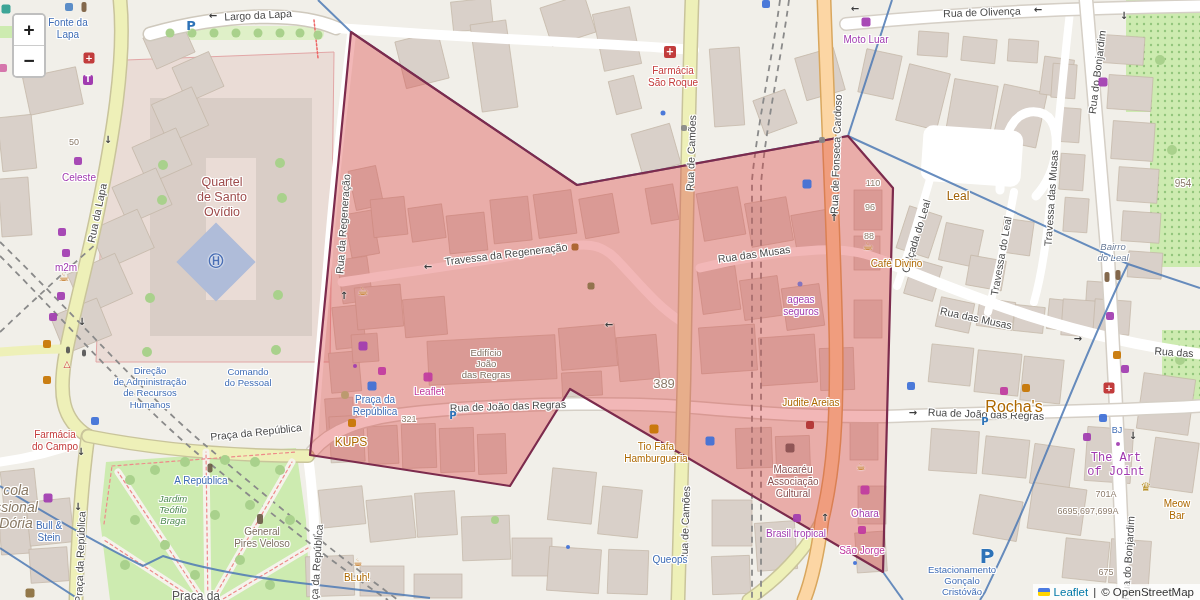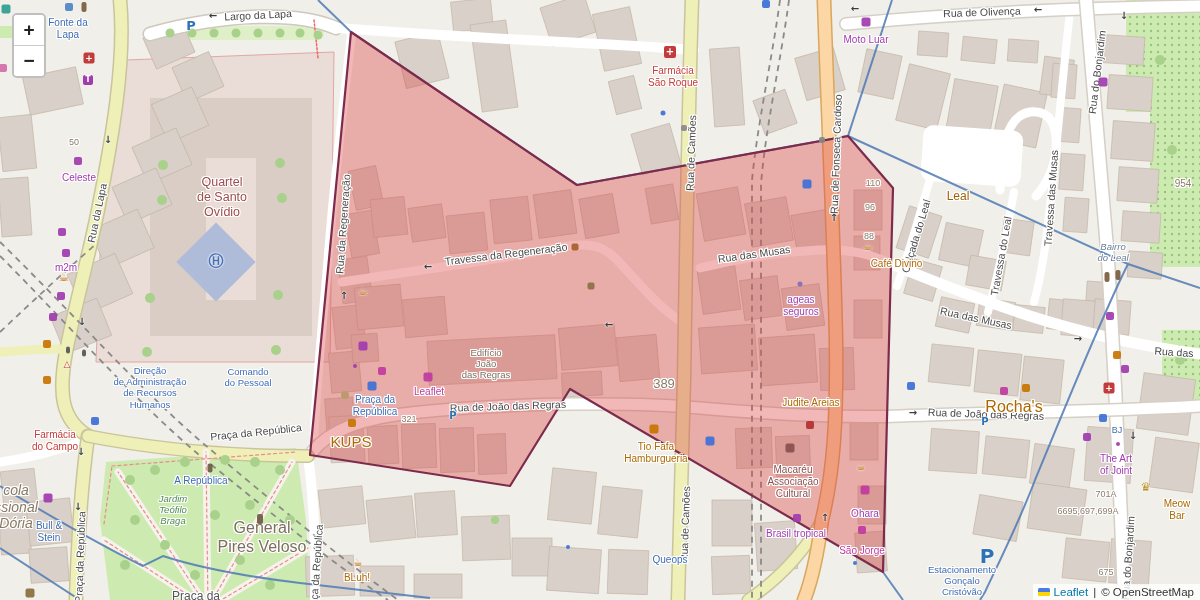--- a/index.html
+++ b/index.html
@@ -347,54 +347,54 @@
       <div class="lbl poi-blue" style="left: 150px; top: 387px; font-size: 9.5px; transform: translate(-50%, -50%) rotate(0deg);">Direção
 de Administração
 de Recursos
 Humanos</div>
       <div class="lbl poi-blue" style="left: 248px; top: 377px; font-size: 9.5px; transform: translate(-50%, -50%) rotate(0deg);">Comando
 do Pessoal</div>
       <div class="lbl poi-blue" style="left: 201px; top: 481px; font-size: 10px; transform: translate(-50%, -50%) rotate(0deg);">A República</div>
       <div class="lbl park-name" style="left: 173px; top: 510px; font-size: 9.5px; transform: translate(-50%, -50%) rotate(0deg);">Jardim
 Teófilo
 Braga</div>
-      <div class="lbl poi-brown" style="left: 262px; top: 538px; font-size: 16px; transform: translate(-50%, -50%) rotate(0deg);">General
+      <div class="lbl poi-brown" style="left: 262px; top: 538px; font-size: 10px; transform: translate(-50%, -50%) rotate(0deg);">General
 Pires Veloso</div>
       <div class="lbl poi-brown" style="left: 486px; top: 364px; font-size: 9.5px; transform: translate(-50%, -50%) rotate(0deg); text-align: center;">Edifício
 João
 das Regras</div>
       <div class="lbl locality" style="left: 958px; top: 196px; font-size: 12px; transform: translate(-50%, -50%) rotate(0deg);">Leal</div>
       <div class="lbl locality-i" style="left: 1113px; top: 252px; font-size: 9.5px; transform: translate(-50%, -50%) rotate(0deg);">Bairro
 do Leal</div>
       <div class="lbl poi-red" style="left: 673px; top: 77px; font-size: 10px; transform: translate(-50%, -50%) rotate(0deg);">Farmácia
 São Roque</div>
       <div class="lbl poi-red" style="left: 55px; top: 441px; font-size: 10px; transform: translate(-50%, -50%) rotate(0deg);">Farmácia
 do Campo</div>
       <div class="lbl poi-purple" style="left: 866px; top: 40px; font-size: 10px; transform: translate(-50%, -50%) rotate(0deg);">Moto Luar</div>
       <div class="lbl poi-purple" style="left: 79px; top: 178px; font-size: 10px; transform: translate(-50%, -50%) rotate(0deg);">Celeste</div>
       <div class="lbl poi-purple" style="left: 66px; top: 268px; font-size: 10px; transform: translate(-50%, -50%) rotate(0deg);">m2m</div>
-      <div class="lbl poi-orange" style="left: 351px; top: 442px; font-size: 15px; transform: translate(-50%, -50%) rotate(0deg);">KUPS</div>
+      <div class="lbl poi-orange" style="left: 351px; top: 442px; font-size: 12px; transform: translate(-50%, -50%) rotate(0deg);">KUPS</div>
       <div class="lbl poi-magenta" style="left: 429px; top: 392px; font-size: 10px; transform: translate(-50%, -50%) rotate(0deg);">Leaflet</div>
       <div class="lbl poi-blue" style="left: 375px; top: 406px; font-size: 10px; transform: translate(-50%, -50%) rotate(0deg);">Praça da
 República</div>
       <div class="lbl poi-orange" style="left: 656px; top: 453px; font-size: 10px; transform: translate(-50%, -50%) rotate(0deg);">Tio Fafa
 Hamburgueria</div>
       <div class="lbl poi-orange" style="left: 811px; top: 403px; font-size: 10px; transform: translate(-50%, -50%) rotate(0deg);">Judite Areias</div>
       <div class="lbl poi-purple" style="left: 801px; top: 306px; font-size: 10px; transform: translate(-50%, -50%) rotate(0deg);">ageas
 seguros</div>
       <div class="lbl poi-orange" style="left: 874px; top: 264px; font-size: 10px; transform: translate(-50%, -50%) rotate(0deg); padding-left: 45px;">Café Divino</div>
       <div class="lbl poi-darkred" style="left: 793px; top: 475px; font-size: 10px; transform: translate(-50%, -50%) rotate(0deg); margin-top: 7px;">Macaréu
 Associação
 Cultural</div>
       <div class="lbl poi-purple" style="left: 796px; top: 534px; font-size: 10px; transform: translate(-50%, -50%) rotate(0deg);">Brasil tropical</div>
       <div class="lbl poi-purple" style="left: 865px; top: 514px; font-size: 10px; transform: translate(-50%, -50%) rotate(0deg);">Ohara</div>
       <div class="lbl poi-magenta" style="left: 862px; top: 551px; font-size: 10px; transform: translate(-50%, -50%) rotate(0deg);">São Jorge</div>
       <div class="lbl poi-blue" style="left: 670px; top: 560px; font-size: 10px; transform: translate(-50%, -50%) rotate(0deg);">Queops</div>
       <div class="lbl poi-orange" style="left: 1014px; top: 407px; font-size: 16px; transform: translate(-50%, -50%) rotate(0deg);">Rocha's</div>
-      <div class="lbl poi-purple" style="left: 1116px; top: 465px; font-size: 10px; transform: translate(-50%, -50%) rotate(0deg);">The Art
+      <div class="lbl poi-purple" style="left: 1116px; top: 465px; font-size: 12px; transform: translate(-50%, -50%) rotate(0deg); font-family: Liberation Mono, monospace;">The Art
 of Joint</div>
       <div class="lbl poi-orange" style="left: 1149px; top: 510px; font-size: 10px; transform: translate(-50%, -50%) rotate(0deg); margin-left: 28px;">Meow
 Bar</div>
       <div class="lbl poi-blue" style="left: 962px; top: 581px; font-size: 9.5px; transform: translate(-50%, -50%) rotate(0deg);">Estacionamento
 Gonçalo
 Cristóvão</div>
       <div class="lbl poi-blue" style="left: 49px; top: 532px; font-size: 10px; transform: translate(-50%, -50%) rotate(0deg);">Bull &amp;
 Stein</div>
       <div class="lbl poi-blue" style="left: 1117px; top: 430px; font-size: 9px; transform: translate(-50%, -50%) rotate(0deg);">BJ</div>
       <div class="lbl poi-orange" style="left: 357px; top: 578px; font-size: 10px; transform: translate(-50%, -50%) rotate(0deg);">BLuh!</div>

